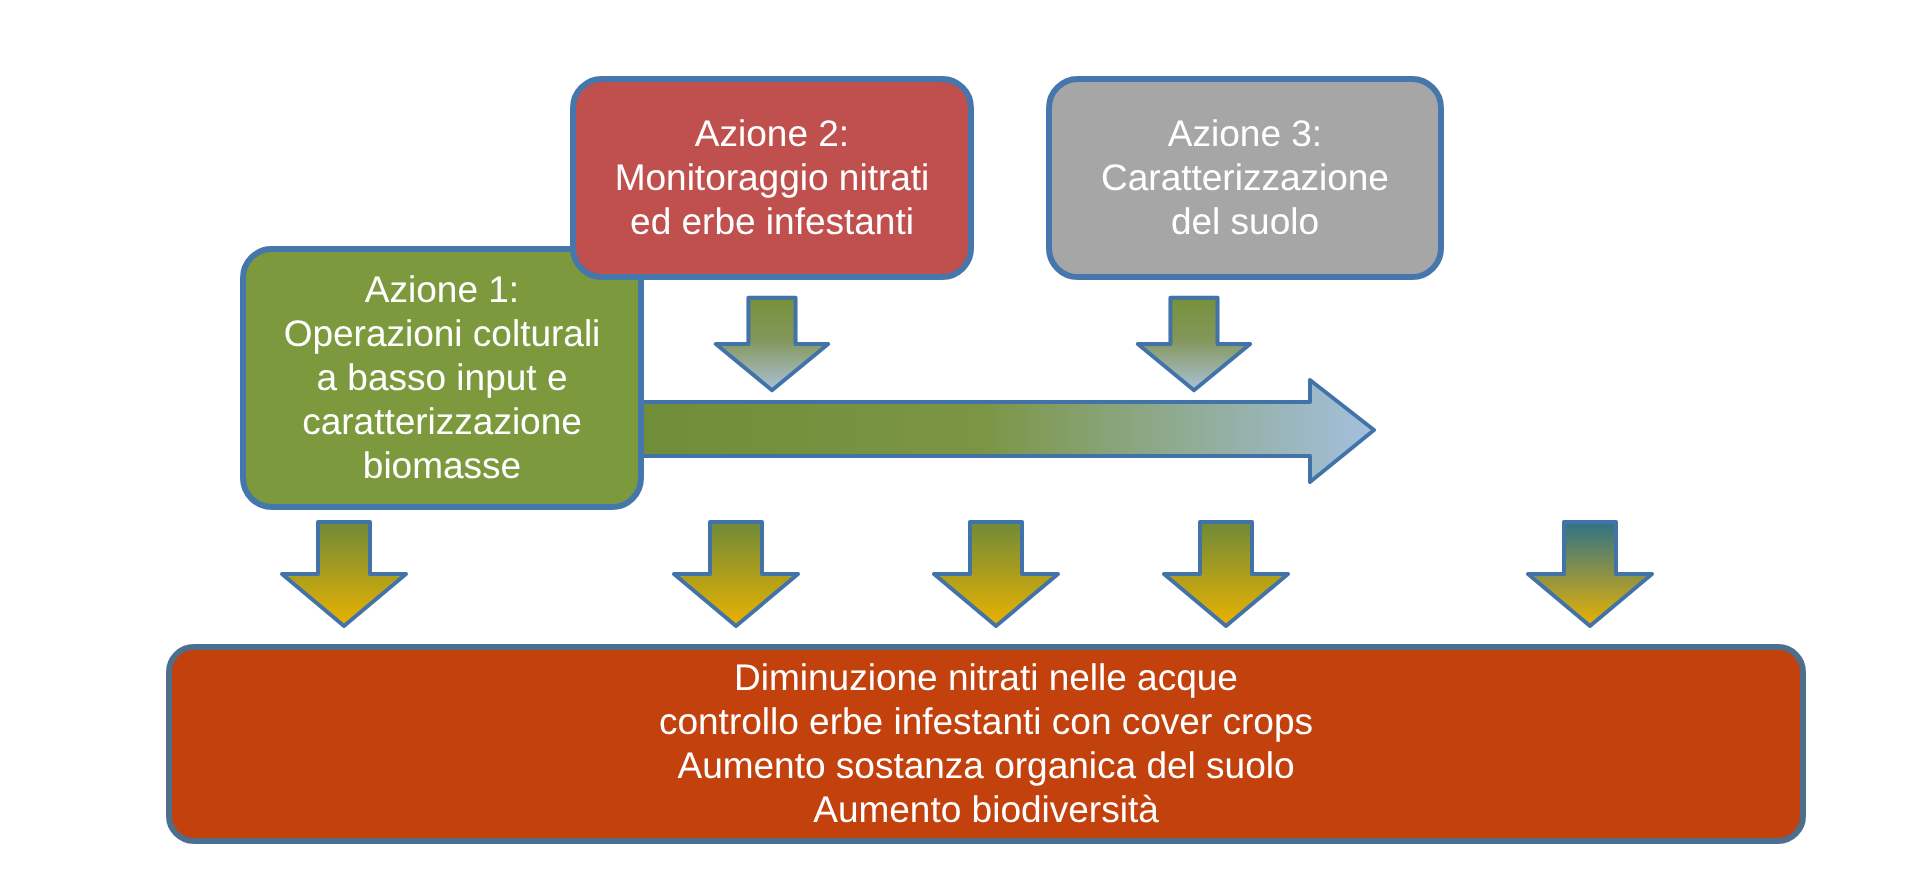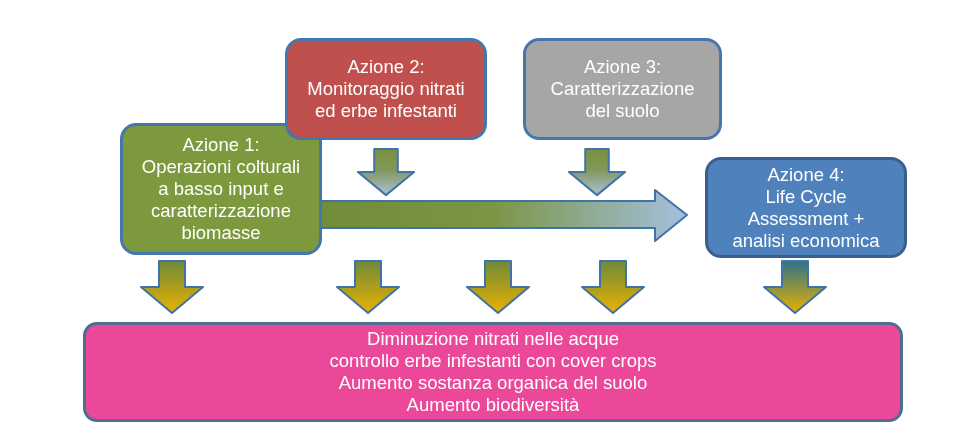--- a/index.html
+++ b/index.html
@@ -18,21 +18,21 @@
     border-radius:16px;
     box-sizing:border-box;
     font-size:18.5px;
     line-height:22px;
   }
   .box .label { white-space:pre-line; width:100%; }
   .box-azione1 { left:76px;  top:123px; width:202px; height:132px; background:#7c9a3d; border:3px solid #4576ac;margin-left:44px; }
   .box-azione2 { left:285px; top:38px;  width:202px; height:102px; background:#c0504d; border:3px solid #4576ac; }
   .box-azione3 { left:498px; top:38px;  width:199px; height:102px; background:#a6a6a6; border:3px solid #4576ac;margin-left:25px; }
   .box-azione4 { left:705px; top:157px; width:202px; height:101px; background:#4f81bd; border:3px solid #38608f; }
-  .box-outcome { left:83px;  top:322px; width:820px; height:100px; background:#ec4899; border:3px solid #4e6e8e; border-radius:14px; }
+  .box-outcome { left:83px;  top:322px; width:820px; height:100px; background:#c2410c; border:3px solid #4e6e8e; border-radius:14px; }
   .arrow-layer { position:absolute; left:0; top:0; }
 </style>
 </head>
 <body>
 
 <div class="canvas">
 
   <svg class="arrow-layer" width="964" height="446" viewBox="0 0 964 446">
     <defs>
       <linearGradient id="gradTopArrow" x1="0" y1="0" x2="0" y2="1">
@@ -81,26 +81,20 @@
 Monitoraggio nitrati
 ed erbe infestanti</div>
   </div>
 
   <div class="box box-azione3">
     <div class="label">Azione 3:
 Caratterizzazione
 del suolo</div>
   </div>
 
-  <div class="box box-azione4">
-    <div class="label">Azione 4:
-Life Cycle
-Assessment +
-analisi economica</div>
-  </div>
 
   <div class="box box-outcome">
     <div class="label">Diminuzione nitrati nelle acque
 controllo erbe infestanti con cover crops
 Aumento sostanza organica del suolo
 Aumento biodiversità</div>
   </div>
 
 </div>
 

